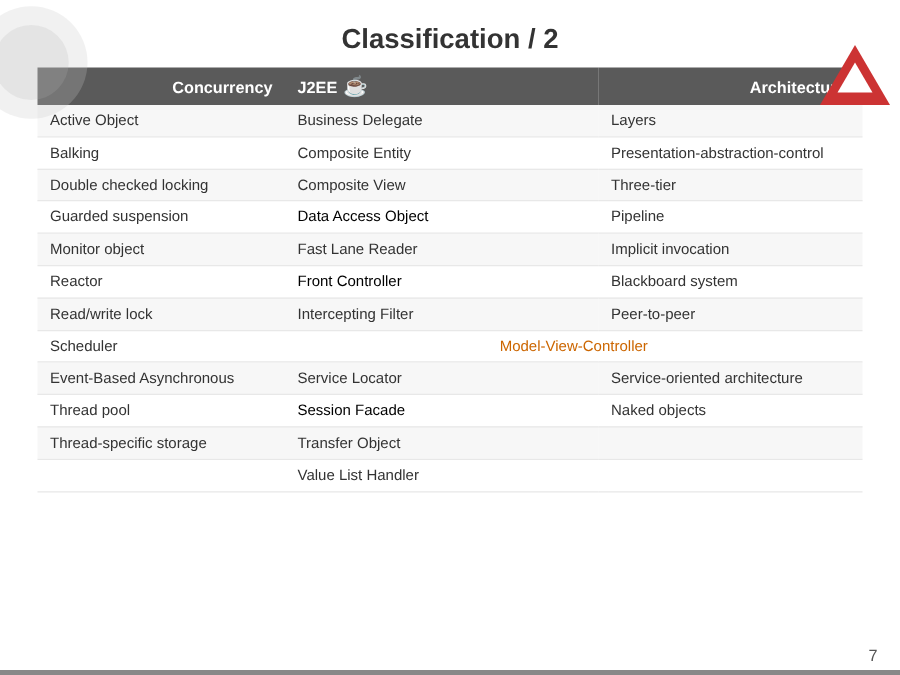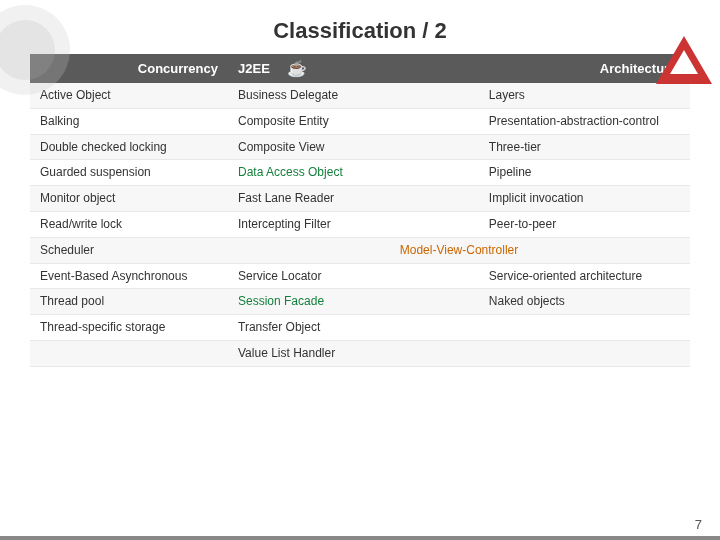--- a/index.html
+++ b/index.html
@@ -90,42 +90,42 @@
       width: 38%;
     }
     thead tr th:nth-child(3) {
       width: 32%;
     }
 
     
     .j2ee-header {
       display: flex;
       align-items: center;
-      gap: 18px;
+      gap: 5px;
     }
     .java-icon {
       font-size: 16px;
     }
 
     
     tbody tr td {
       padding: 4px 10px;
       vertical-align: top;
       color: #333;
       border-bottom: 1px solid #e8e8e8;
       line-height: 1.4;
     }
     tbody tr:nth-child(odd) td {
       background: #f7f7f7;
     }
     tbody tr:nth-child(even) td {
       background: #fff;
     }
 
-    .orange-text { color: #15803d; }
+    .orange-text { color: #000000; }
 
     
     .mvc-cell {
       text-align: center;
       color: #cc6600;
     }
 
     
     .page-number {
       position: absolute;
@@ -193,20 +193,25 @@
           <td>Guarded suspension</td>
           <td class="orange-text">Data Access Object</td>
           <td>Pipeline</td>
         </tr>
         <tr>
           <td>Monitor object</td>
           <td>Fast Lane Reader</td>
           <td>Implicit invocation</td>
         </tr>
         <tr>
+          <td>Reactor</td>
+          <td class="orange-text">Front Controller</td>
+          <td>Blackboard system</td>
+        </tr>
+        <tr>
           <td>Read/write lock</td>
           <td>Intercepting Filter</td>
           <td>Peer-to-peer</td>
         </tr>
         <tr>
           <td>Scheduler</td>
           <td colspan="2" class="mvc-cell">Model-View-Controller</td>
         </tr>
         <tr>
           <td>Event-Based Asynchronous</td>

